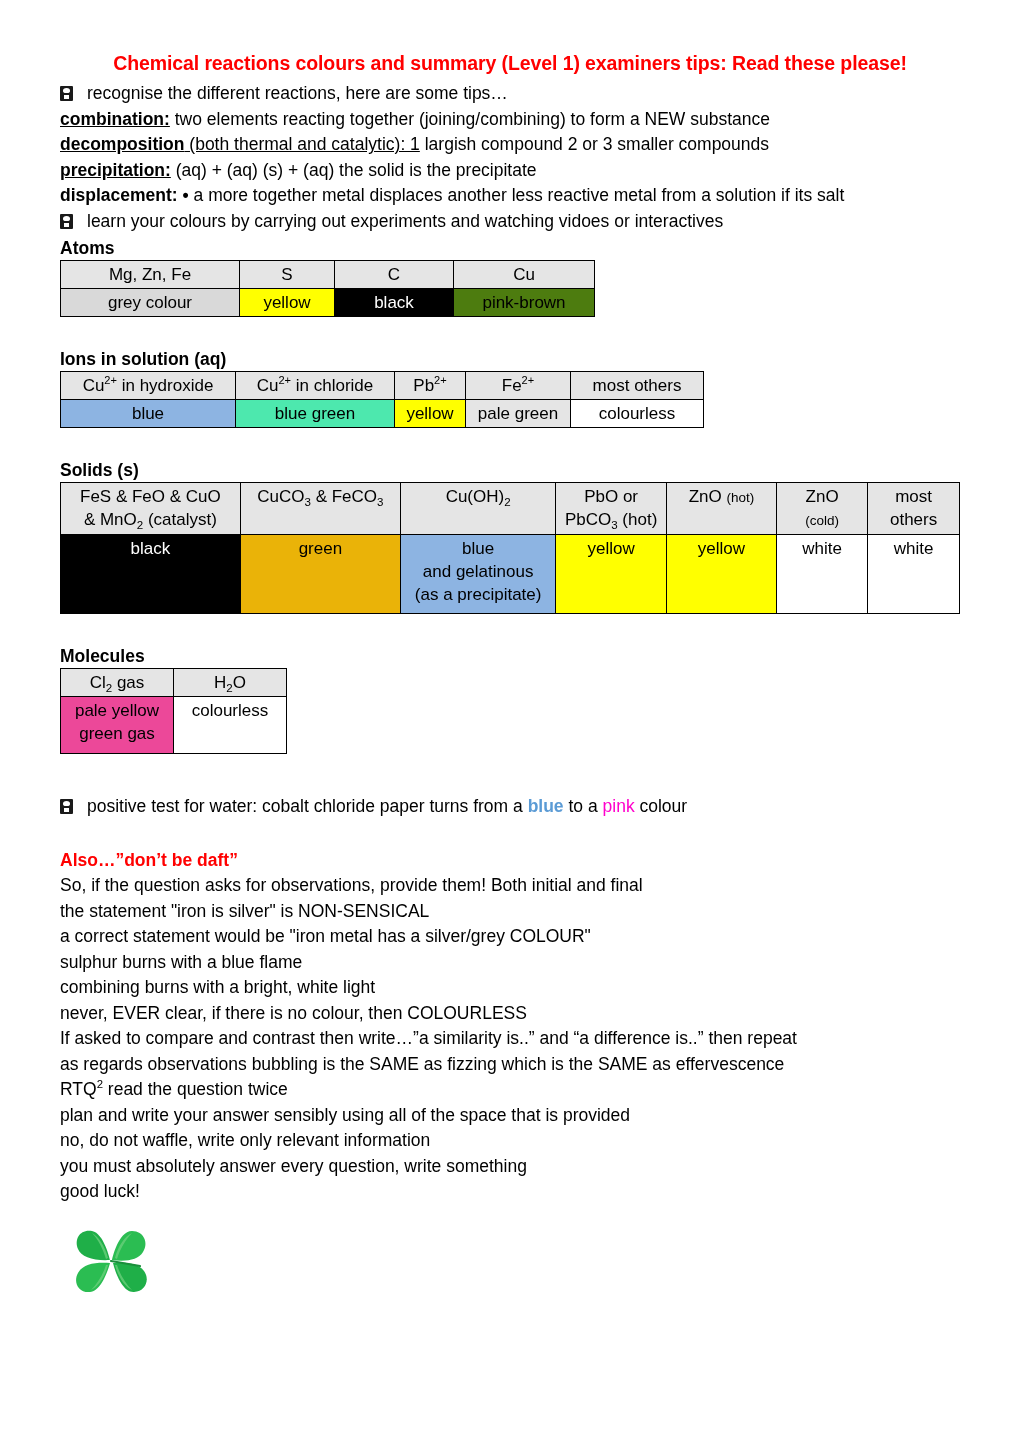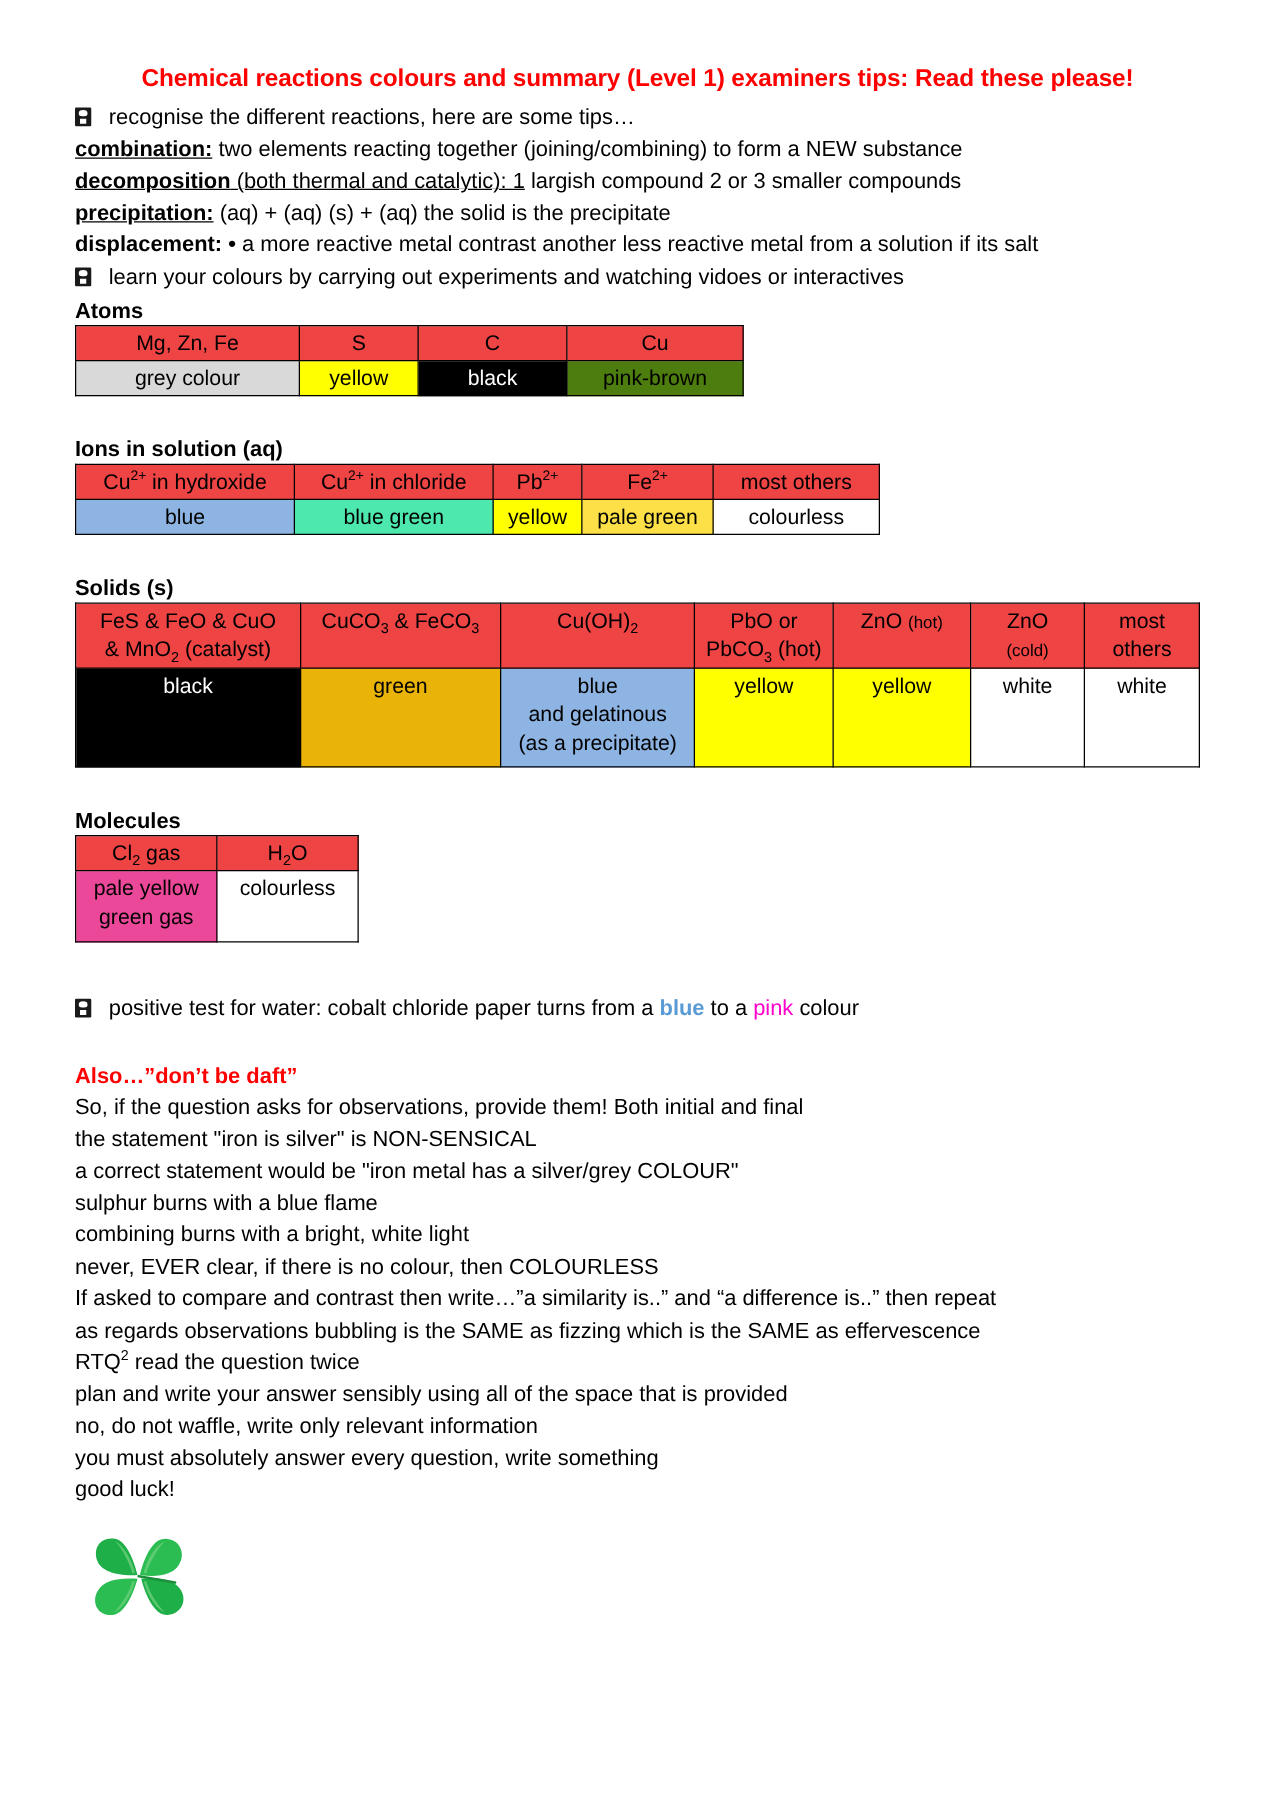--- a/index.html
+++ b/index.html
@@ -79,21 +79,21 @@
     margin: 0;
   }
   table.ctab td {
     border: 1.6px solid #000000;
     font-size: 17px;
     text-align: center;
     padding: 2px 4px;
     line-height: 23px;
     vertical-align: top;
   }
-  td.hdr { background: #ef4444; }
+  td.hdr { background: #e5e5e5; }
   .small { font-size: 13.5px; }
   sup { font-size: 0.65em; vertical-align: super; line-height: 0; }
   sub { font-size: 0.68em; vertical-align: sub; line-height: 0; }
   .spacer-md { height: 28px; }
   .spacer-lg { height: 40px; }
   .also {
     color: #FF0000;
     font-weight: bold;
     font-size: 17.5px;
     line-height: 25.5px;
@@ -123,21 +123,21 @@
 
   <div class="line">
     <span class="bold ul">decomposition</span><span class="ul"> (both thermal and catalytic): 1</span><span> largish compound  2 or 3 smaller compounds</span>
   </div>
 
   <div class="line">
     <span class="bold ul">precipitation:</span><span> (aq)  +  (aq)   (s)  +  (aq) the solid is the precipitate</span>
   </div>
 
   <div class="line">
-    <span class="bold">displacement: •</span><span>  a more reactive metal contrast another less reactive metal from a solution if its salt</span>
+    <span class="bold">displacement: •</span><span>  a more together metal displaces another less reactive metal from a solution if its salt</span>
   </div>
 
   <div class="tipline">
     <span class="wingdot"></span><span>learn your colours by carrying out experiments and watching vidoes or interactives</span>
   </div>
 
   <div class="sect-head">Atoms</div>
   <table class="ctab">
     <tbody>
         <tr>
@@ -164,21 +164,21 @@
       <td class="hdr" style="width:166px">Cu<sup>2+</sup> in hydroxide</td>
       <td class="hdr" style="width:150px">Cu<sup>2+</sup> in chloride</td>
       <td class="hdr" style="width:62px">Pb<sup>2+</sup></td>
       <td class="hdr" style="width:96px">Fe<sup>2+</sup></td>
       <td class="hdr" style="width:124px">most others</td>
     </tr>
     <tr>
       <td style="background:#8DB4E2">blue</td>
       <td style="background:#4DE8AE">blue green</td>
       <td style="background:#FFFF00">yellow</td>
-      <td style="background:#fde047">pale green</td>
+      <td style="background:#e5e5e5">pale green</td>
       <td style="background:#FFFFFF">colourless</td>
     </tr>
   </tbody>
     </table>
 
   <div class="spacer-md"></div>
 
   <div class="sect-head">Solids (s)</div>
   <table class="ctab">
     <tbody>

